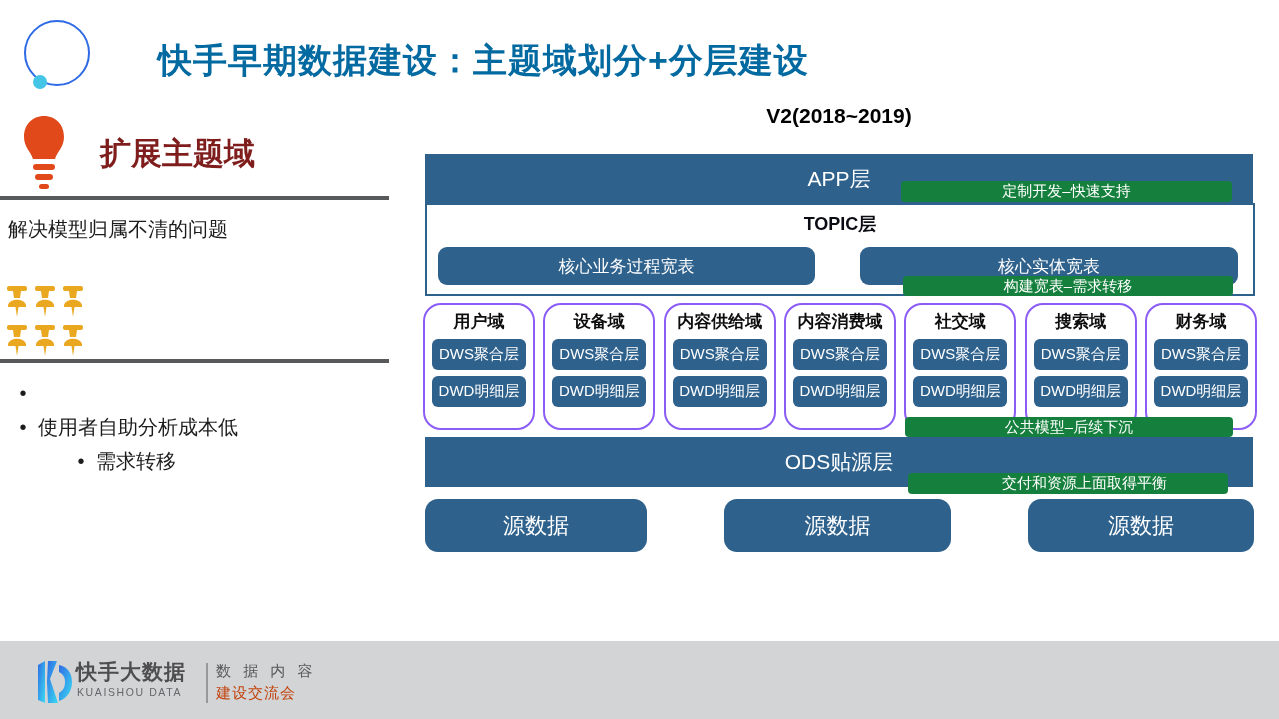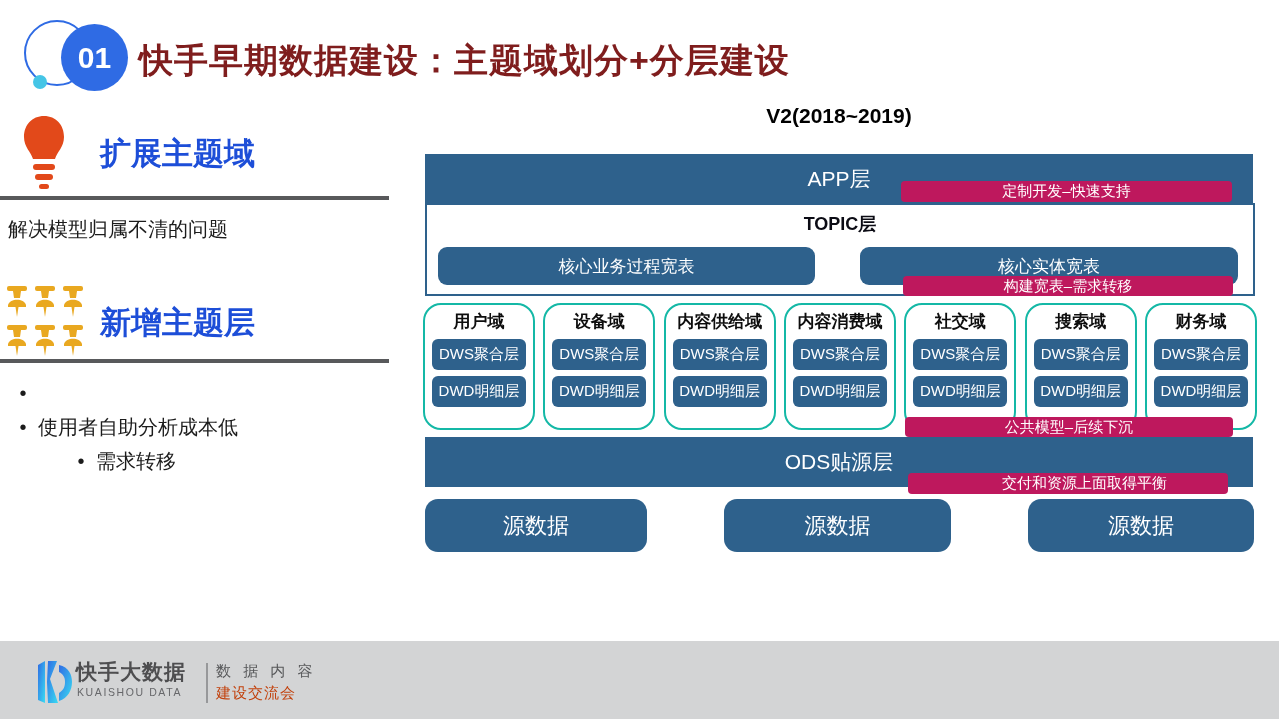--- a/index.html
+++ b/index.html
@@ -8,59 +8,59 @@
   .slide { position:relative; width:1279px; height:719px; background:#fff; overflow:hidden; }
 
   
   .badge-outline { position:absolute; left:24px; top:20px; width:66px; height:66px;
     border:2.5px solid #2F6BE4; border-radius:50%; background:transparent; }
   .badge-fill { position:absolute; left:61px; top:24px; width:67px; height:67px;
     border-radius:50%; background:#2F6BE4; color:#fff; font-weight:bold; font-size:30px;
     display:flex; align-items:center; justify-content:center; }
   .badge-dot { position:absolute; left:33px; top:75px; width:14px; height:14px;
     border-radius:50%; background:#45C5E6; }
-  .main-title { position:absolute; left:139px; top:38px; font-size:34px; font-weight:bold;
-    color:#7f1d1d; letter-spacing:1px; white-space:nowrap; }
+  .main-title { position:absolute; left:158px; top:38px; font-size:34px; font-weight:bold;
+    color:#0369a1; letter-spacing:1px; white-space:nowrap; }
 
   
   .bulb-icon { position:absolute; left:22px; top:114px; }
-  .h-left { position:absolute; left:100px; font-size:31px; font-weight:bold; color:#1d4ed8; white-space:nowrap; }
+  .h-left { position:absolute; left:100px; font-size:31px; font-weight:bold; color:#7f1d1d; white-space:nowrap; }
   .h-expand { top:133px; }
   .h-new { top:302px; }
   .divider { position:absolute; left:0; height:3.5px; background:#58595B; width:389px; }
   .divider1 { top:196px; } .divider2 { top:359px; }
   .desc1 { position:absolute; left:8px; top:216px; font-size:20px; color:#1c1c1c; }
   .pins { position:absolute; left:5px; top:286px; width:84px; height:74px;
     display:grid; grid-template-columns:repeat(3,1fr); grid-row-gap:4px; }
   .bullets { position:absolute; left:8px; top:380px; width:400px; font-size:20px; color:#1c1c1c; }
   .bullet-row { display:flex; margin-bottom:8px; line-height:26px; }
   .bullet-dot { width:30px; text-align:center; }
   .bullet-sub { padding-left:58px; }
 
   
   .dark { background:#2E618C; color:#fff; }
   .v2-title { position:absolute; left:425px; top:104px; width:828px; text-align:center;
     font-size:21px; font-weight:bold; color:#000; }
   .app-bar { position:absolute; left:425px; top:137px; width:828px; height:49px;
     display:flex; align-items:center; justify-content:center; font-size:21px;margin-top:17px; }
-  .ribbon { position:absolute; background:#be185d; color:#fff; font-size:15px;
+  .ribbon { position:absolute; background:#15803d; color:#fff; font-size:15px;
     display:flex; align-items:center; justify-content:center; border-radius:4px; z-index:6; white-space:nowrap; }
   .ribbon-app { left:901px; top:181px; width:331px; height:21px; }
   .topic-box { position:absolute; left:425px; top:203px; width:830px; height:93px;
     background:#fff; border:2px solid #2E618C; }
   .topic-label { position:absolute; left:425px; top:212px; width:830px; text-align:center;
     font-size:18px; font-weight:bold; color:#0b0b14; }
   .core-box { position:absolute; top:247px; height:38px; border-radius:9px;
     display:flex; align-items:center; justify-content:center; font-size:17px; z-index:3; }
   .core-left { left:438px; width:377px; }
   .core-right { left:860px; width:378px; }
   .ribbon-topic { left:903px; top:276px; width:330px; height:20px; }
   .domains { position:absolute; left:423px; top:303px; width:834px; height:127px;
     display:flex; justify-content:space-between; }
-  .domain-col { width:112px; height:127px; background:#fff; border:2px solid #14b8a6;
+  .domain-col { width:112px; height:127px; background:#fff; border:2px solid #8b5cf6;
     border-radius:18px; padding-top:5px; overflow:hidden; }
   .domain-title { text-align:center; font-size:17px; font-weight:bold; color:#0d0d0d; }
   .layer-box { margin:6px 7px 0 7px; height:31px; border-radius:6px; font-size:15px;
     display:flex; align-items:center; justify-content:center; white-space:nowrap; }
   .ribbon-domains { left:905px; top:417px; width:328px; height:20px; }
   .ods-bar { position:absolute; left:425px; top:437px; width:828px; height:50px;
     display:flex; align-items:center; justify-content:center; font-size:21px; }
   .ribbon-ods { left:908px; top:473px; width:320px; height:21px;padding-left:33px; }
   .src-box { position:absolute; top:499px; height:53px; border-radius:13px;
     display:flex; align-items:center; justify-content:center; font-size:22px; z-index:3; }
@@ -77,21 +77,20 @@
   .footer-divider { position:absolute; left:206px; top:663px; width:2px; height:40px; background:#97989A; }
   .tagline-1 { position:absolute; left:216px; top:662px; font-size:15px; letter-spacing:4px; color:#57585A; }
   .tagline-2 { position:absolute; left:216px; top:684px; font-size:15px; letter-spacing:1px; color:#c2410c; }
 </style>
 </head>
 <body>
 
 <div class="slide">
 
   <div class="badge-outline"></div>
-  <div class="badge-fill">01</div>
   <div class="badge-dot"></div>
   <div class="main-title">快手早期数据建设：主题域划分+分层建设</div>
 
   <div class="bulb-icon">
     <svg width="44" height="84" viewBox="0 0 44 84">
       <path fill="#E2491A" d="M22,2 C10,2 2,11 2,23 C2,33 9,38 11,45 L33,45 C35,38 42,33 42,23 C42,11 34,2 22,2 Z"></path>
       <rect x="11" y="50" width="22" height="6" rx="3" fill="#E2491A"></rect>
       <rect x="13" y="60" width="18" height="6" rx="3" fill="#E2491A"></rect>
       <rect x="17" y="70" width="10" height="5" rx="2.5" fill="#E2491A"></rect>
     </svg>
@@ -143,21 +142,20 @@
       </svg>
     <svg width="24" height="33" viewBox="0 0 24 33">
         <g fill="#E9A820">
           <rect x="2" y="0" width="20" height="5" rx="2"></rect>
           <path d="M8,5 L16,5 L15,12 L9,12 Z"></path>
           <path d="M3,19 C5,12 19,12 21,19 L21,21 L3,21 Z"></path>
           <path d="M10.5,21 L13.5,21 L12,31 Z"></path>
         </g>
       </svg>
   </div>
-  <div class="h-left h-new">新增主题层</div>
   <div class="divider divider2"></div>
   <div class="bullets">
     <div class="bullet-row">
       <span class="bullet-dot">•</span>
     </div>
     <div class="bullet-row">
       <span class="bullet-dot">•</span>
       <span>使用者自助分析成本低</span>
     </div>
     <div class="bullet-row bullet-sub">

